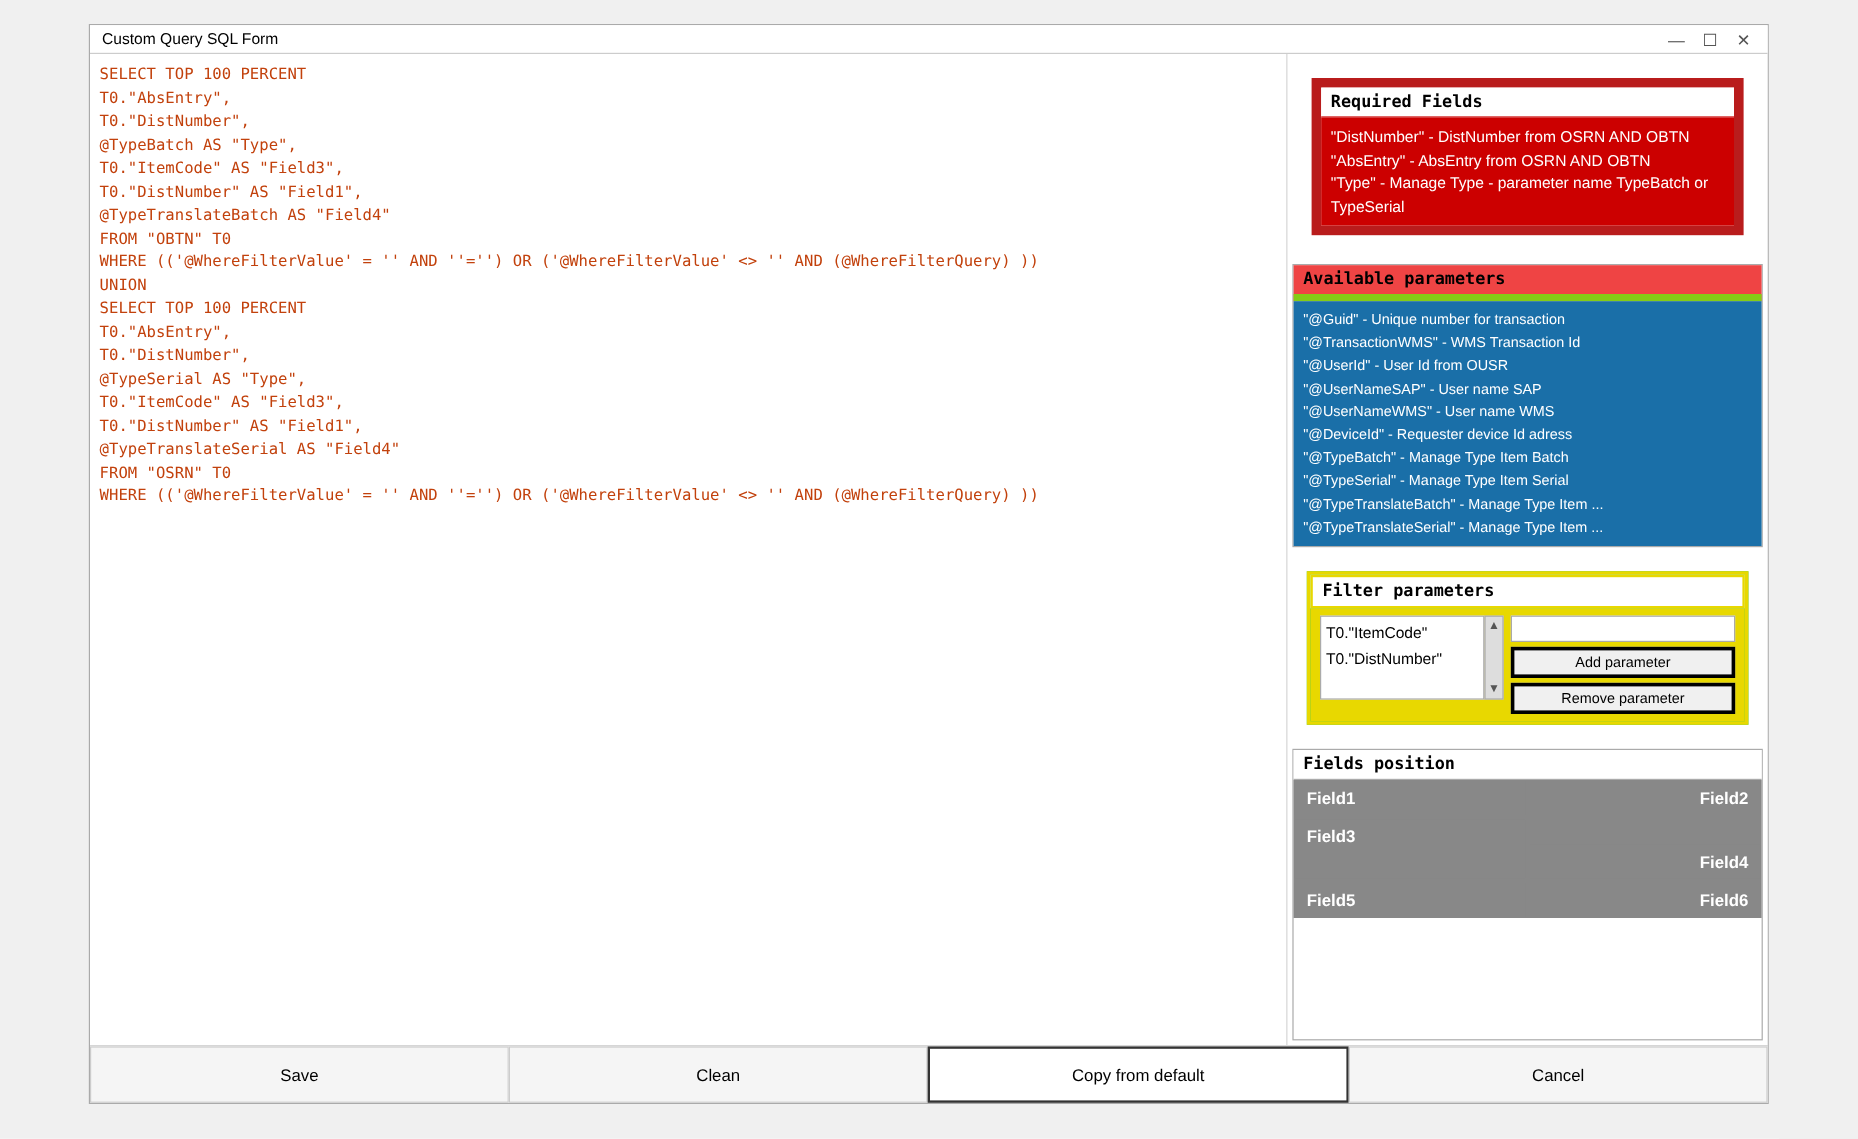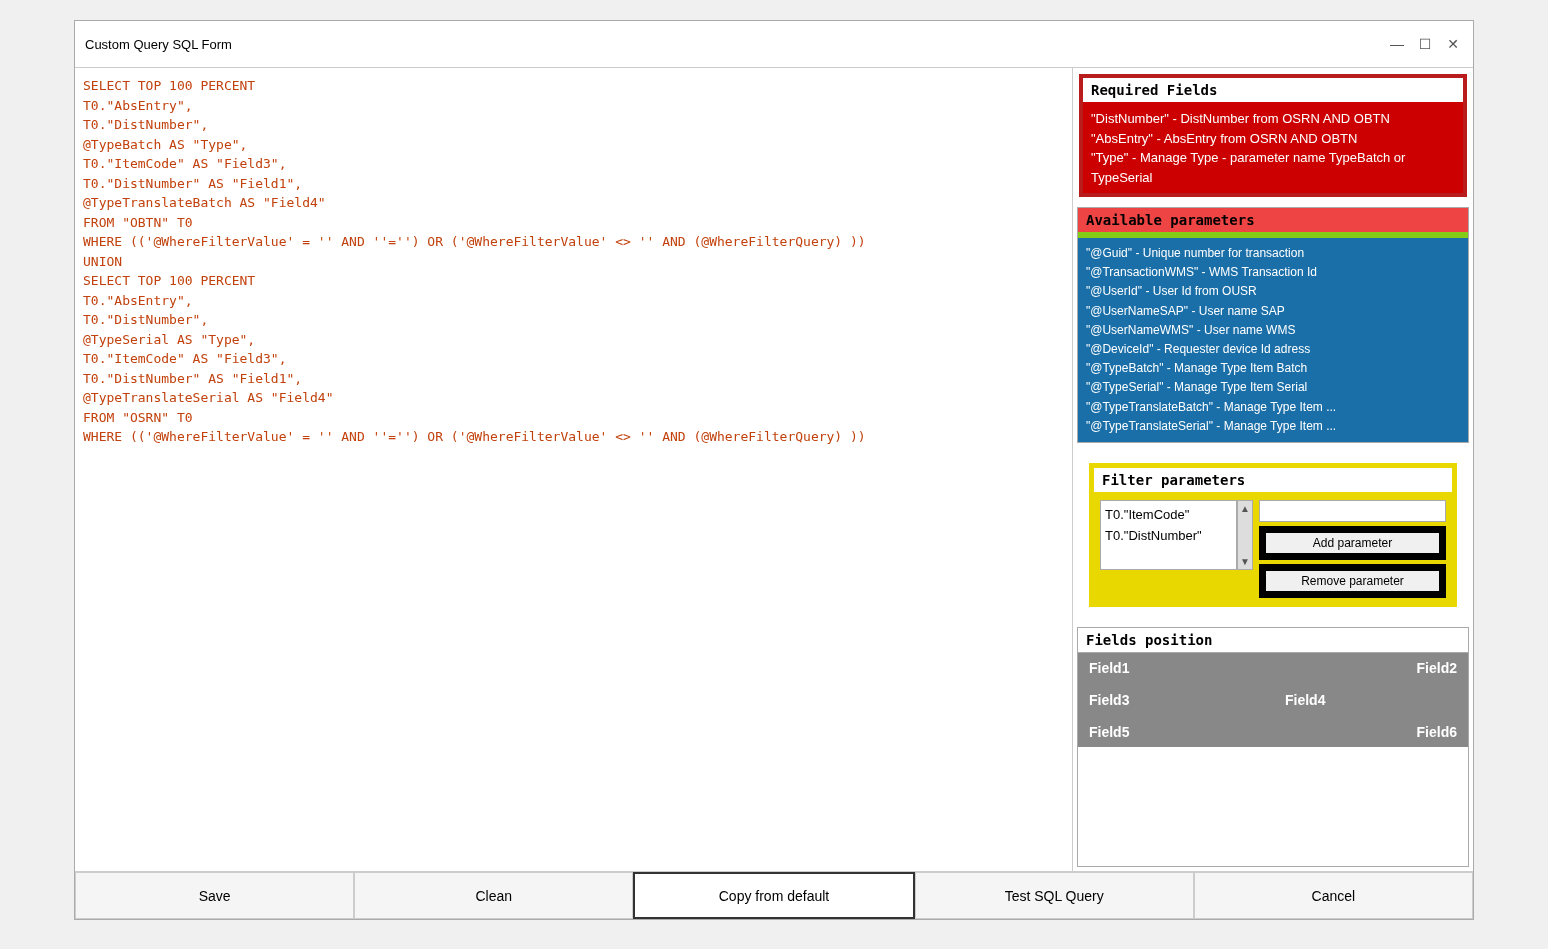--- a/index.html
+++ b/index.html
@@ -20,21 +20,21 @@
       display: flex;
       flex-direction: column;
     }
     .titlebar {
       background: #fff;
       border-bottom: 1px solid #ccc;
       padding: 6px 10px;
       display: flex;
       align-items: center;
       justify-content: space-between;
-      height: 47px;
+      height: 24px;
     }
     .titlebar-title {
       font-size: 13px;
       font-weight: normal;
       color: #000;
     }
     .titlebar-controls {
       display: flex;
       gap: 8px;
     }
@@ -73,22 +73,22 @@
     .right-panel {
       width: 400px;
       display: flex;
       flex-direction: column;
       background: #fff;
       overflow-y: auto;
     }
 
     
     .required-fields-section {
-      border: 4px solid #b91c1c;
-      margin: 6px;
+      border: 8px solid #b91c1c;
+      margin: 20px;
     }
     .required-fields-header {
       background: #fff;
       padding: 4px 8px;
       font-weight: bold;
       font-size: 14px;
       font-family: monospace;
       border-bottom: 1px solid #c00;
     }
     .required-fields-body {
@@ -198,21 +198,21 @@
     }
     .filter-input {
       border: 1px solid #aaa;
       background: #fff;
       width: 100%;
       height: 22px;
       padding: 2px 4px;
     }
     .filter-btn {
       background: #f0f0f0;
-      border: 7px solid #000000;
+      border: 3px solid #000000;
       padding: 3px 6px;
       font-size: 12px;
       cursor: pointer;
       text-align: center;
     }
 
     
     .fields-position-section {
       margin: 4px;
       border: 1px solid #aaa;
@@ -349,29 +349,28 @@
           </div>
         </div>
       </div>
 
       <div class="fields-position-section">
         <div class="fields-position-header">Fields position</div>
         <div class="fields-position-body">
           <div class="field-pos-item">Field1</div>
           <div class="field-pos-item" style="text-align:right;">Field2</div>
           <div class="field-pos-item">Field3</div>
-          <div class="field-pos-item" style="text-align:left;">Field4</div>
+          <div class="field-pos-item" style="text-align:right;margin-top:21px;">Field4</div>
           <div class="field-pos-item">Field5</div>
           <div class="field-pos-item" style="text-align:right;">Field6</div>
         </div>
       </div>
 
     </div>
   </div>
 
   <div class="bottom-bar">
     <button class="bottom-btn">Save</button>
     <button class="bottom-btn">Clean</button>
     <button class="bottom-btn active-btn">Copy from default</button>
-    <button class="bottom-btn">Test SQL Query</button>
     <button class="bottom-btn">Cancel</button>
   </div>
 </div>
 
 </body></html>

